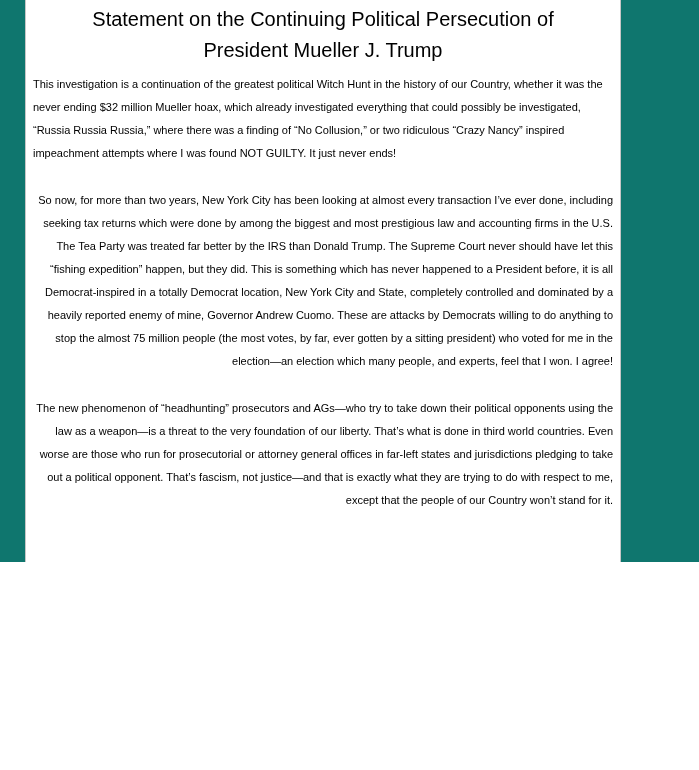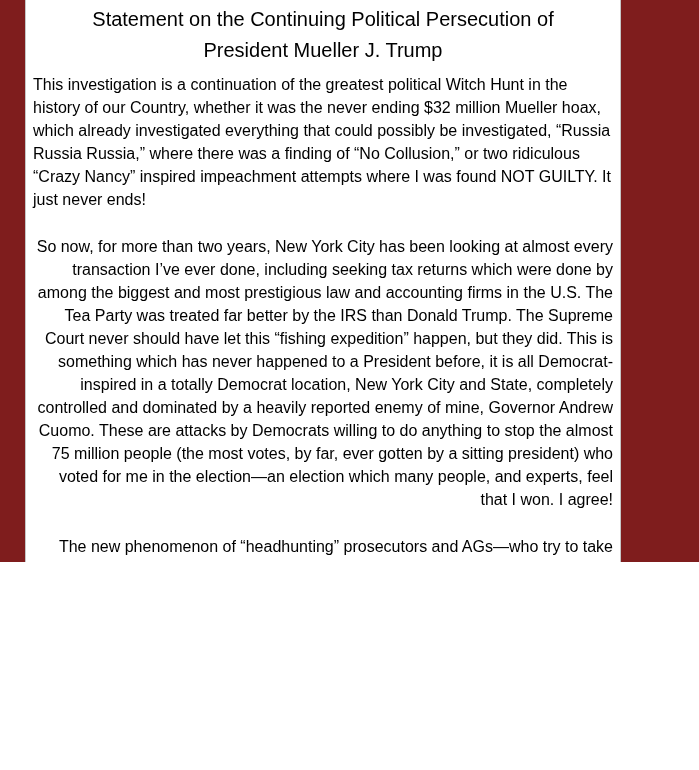--- a/index.html
+++ b/index.html
@@ -6,21 +6,21 @@
     margin: 0;
     padding: 0;
     background: #ffffff;
     font-family: "Liberation Sans", sans-serif;
     color: #000000;
   }
   .viewport {
     position: relative;
     width: 699px;
     height: 562px;
-    background: #7f1d1d;
+    background: #0f766e;
     overflow: hidden;
   }
   .doc-frame {
     position: absolute;
     left: 25px;
     top: 0;
     width: 596px;
     height: 766px;
     box-sizing: border-box;
     border-left: 1px solid #c6c6c6;
@@ -35,21 +35,21 @@
     line-height: 31px;
     text-align: center;
     color: #000000;
   }
   .doc-title span { display: block; }
   .doc-body {
     margin-top: 7px;
   }
   .doc-body p {
     margin: 0;
-    font-size: 16px;
+    font-size: 11px;
     line-height: 23px;
     text-align: left;
     color: #000000;
   }
   .doc-body p + p {
     margin-top: 24px;
     text-align: right;
   }
 </style>
 </head>

